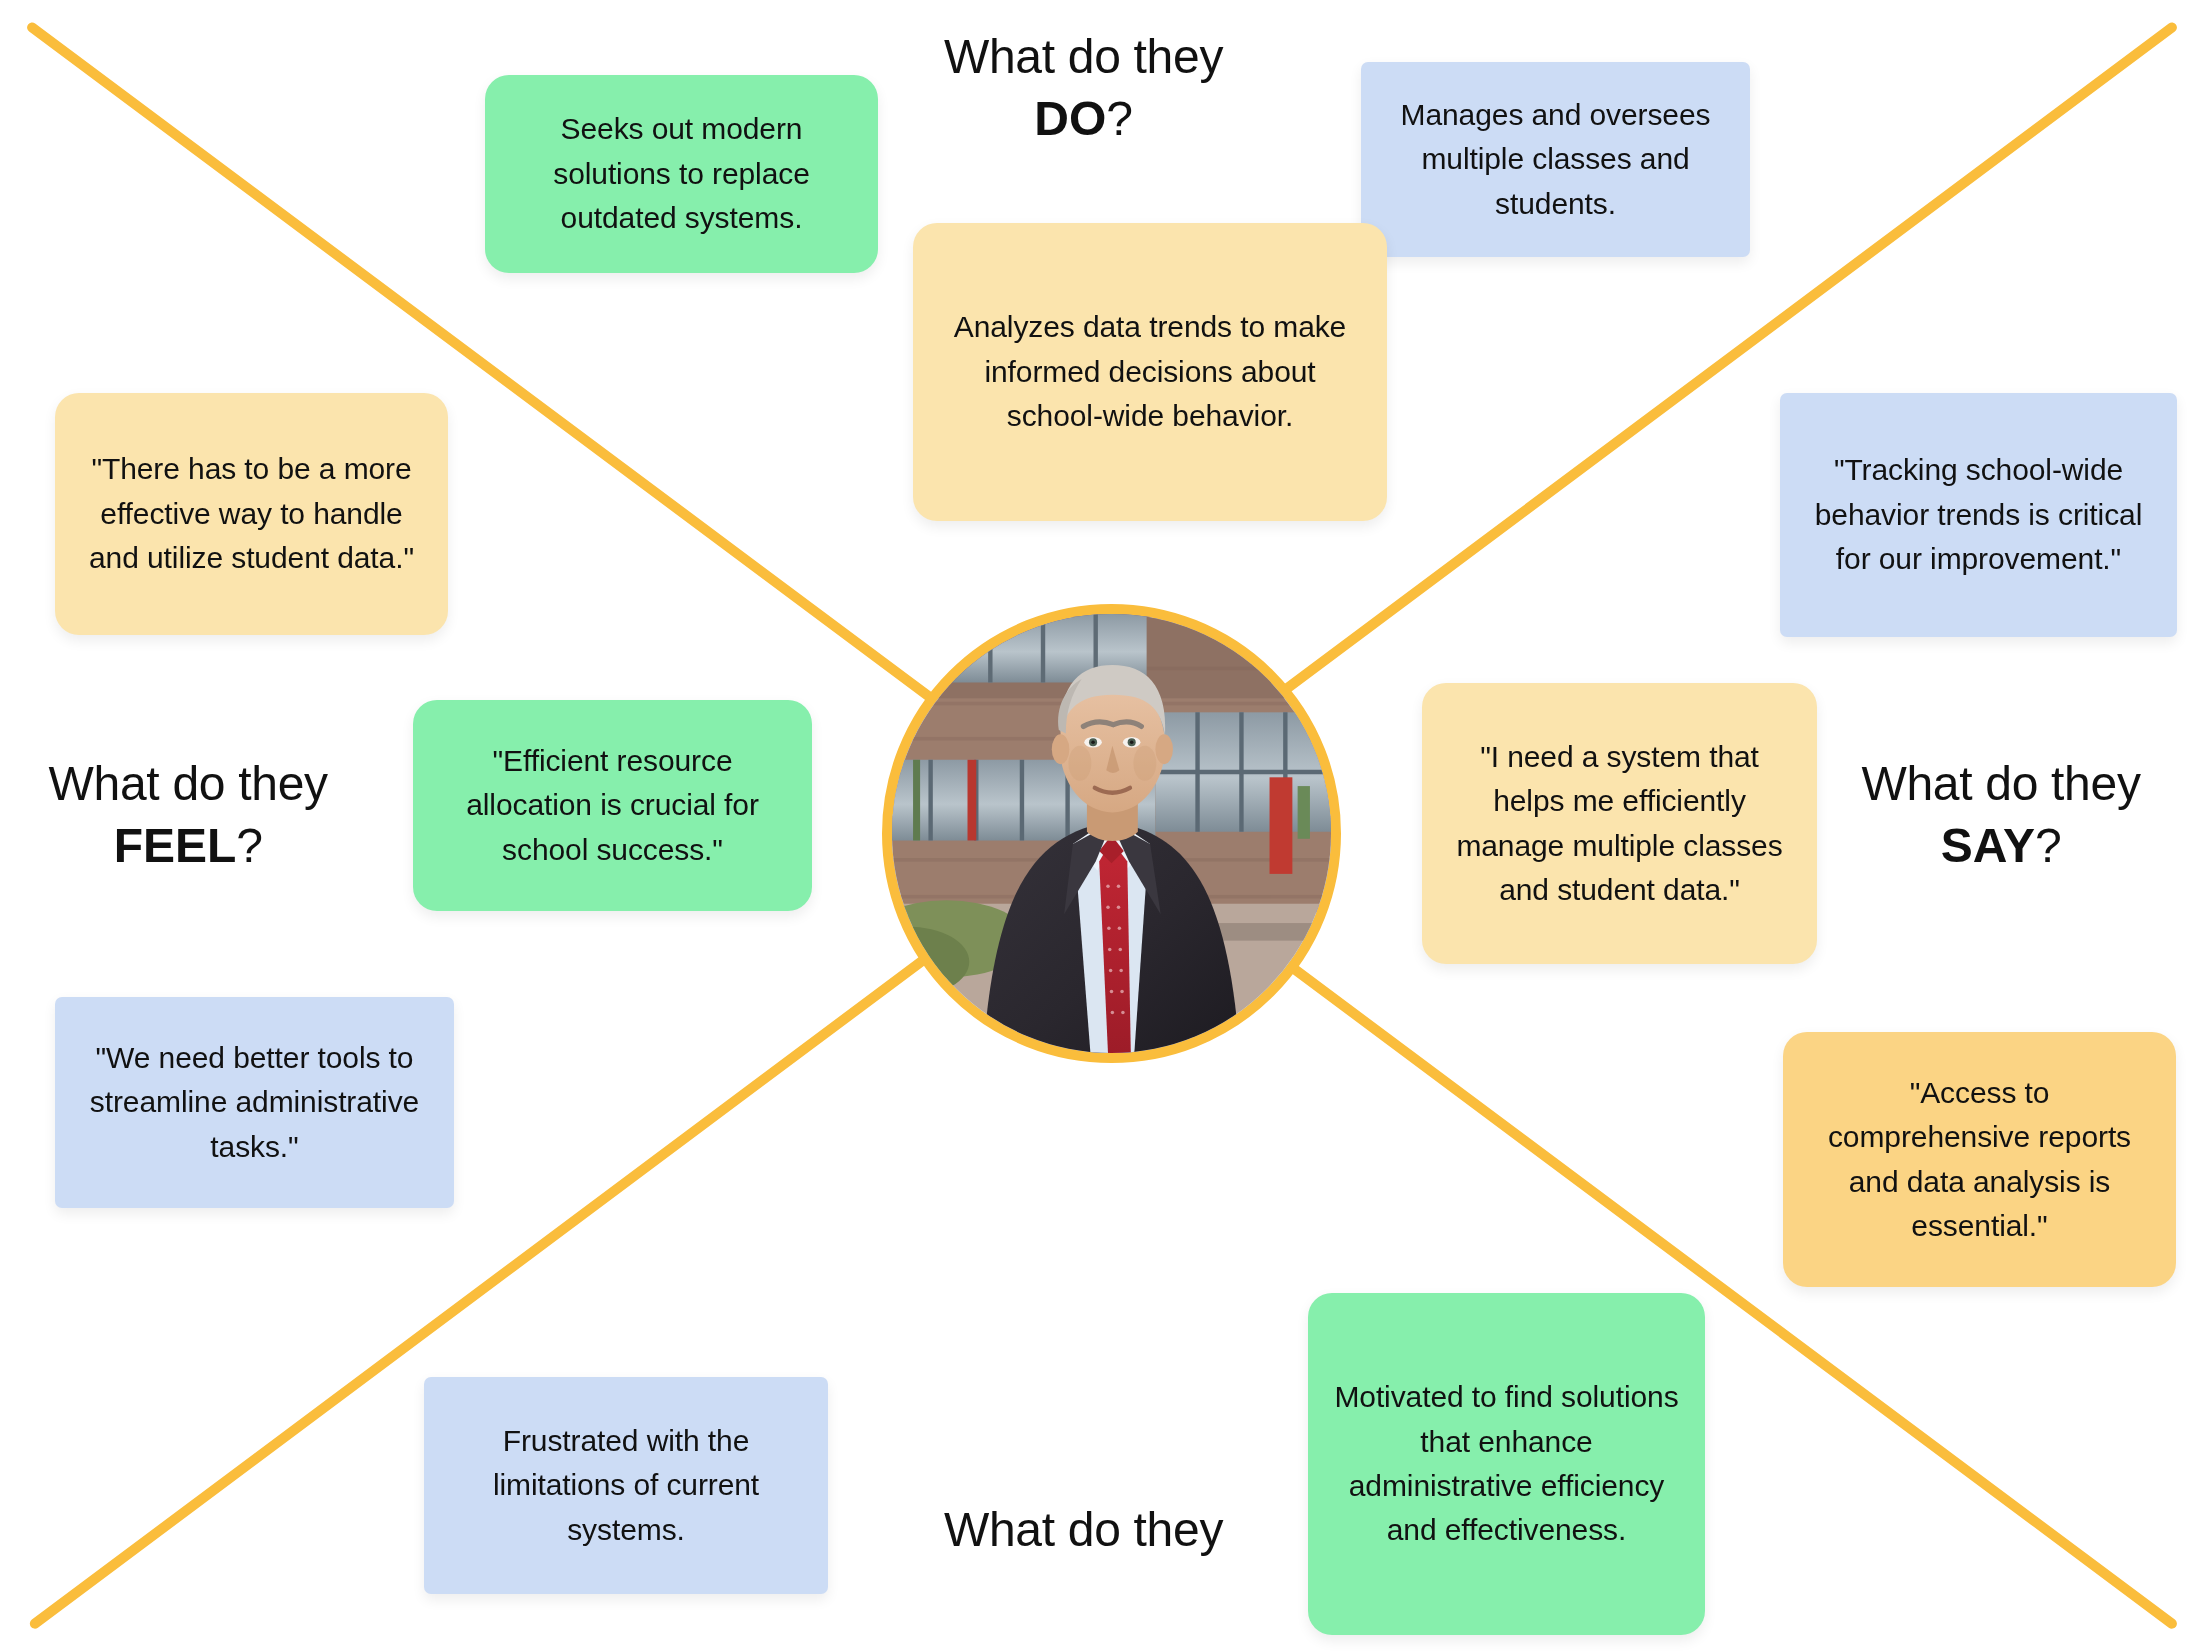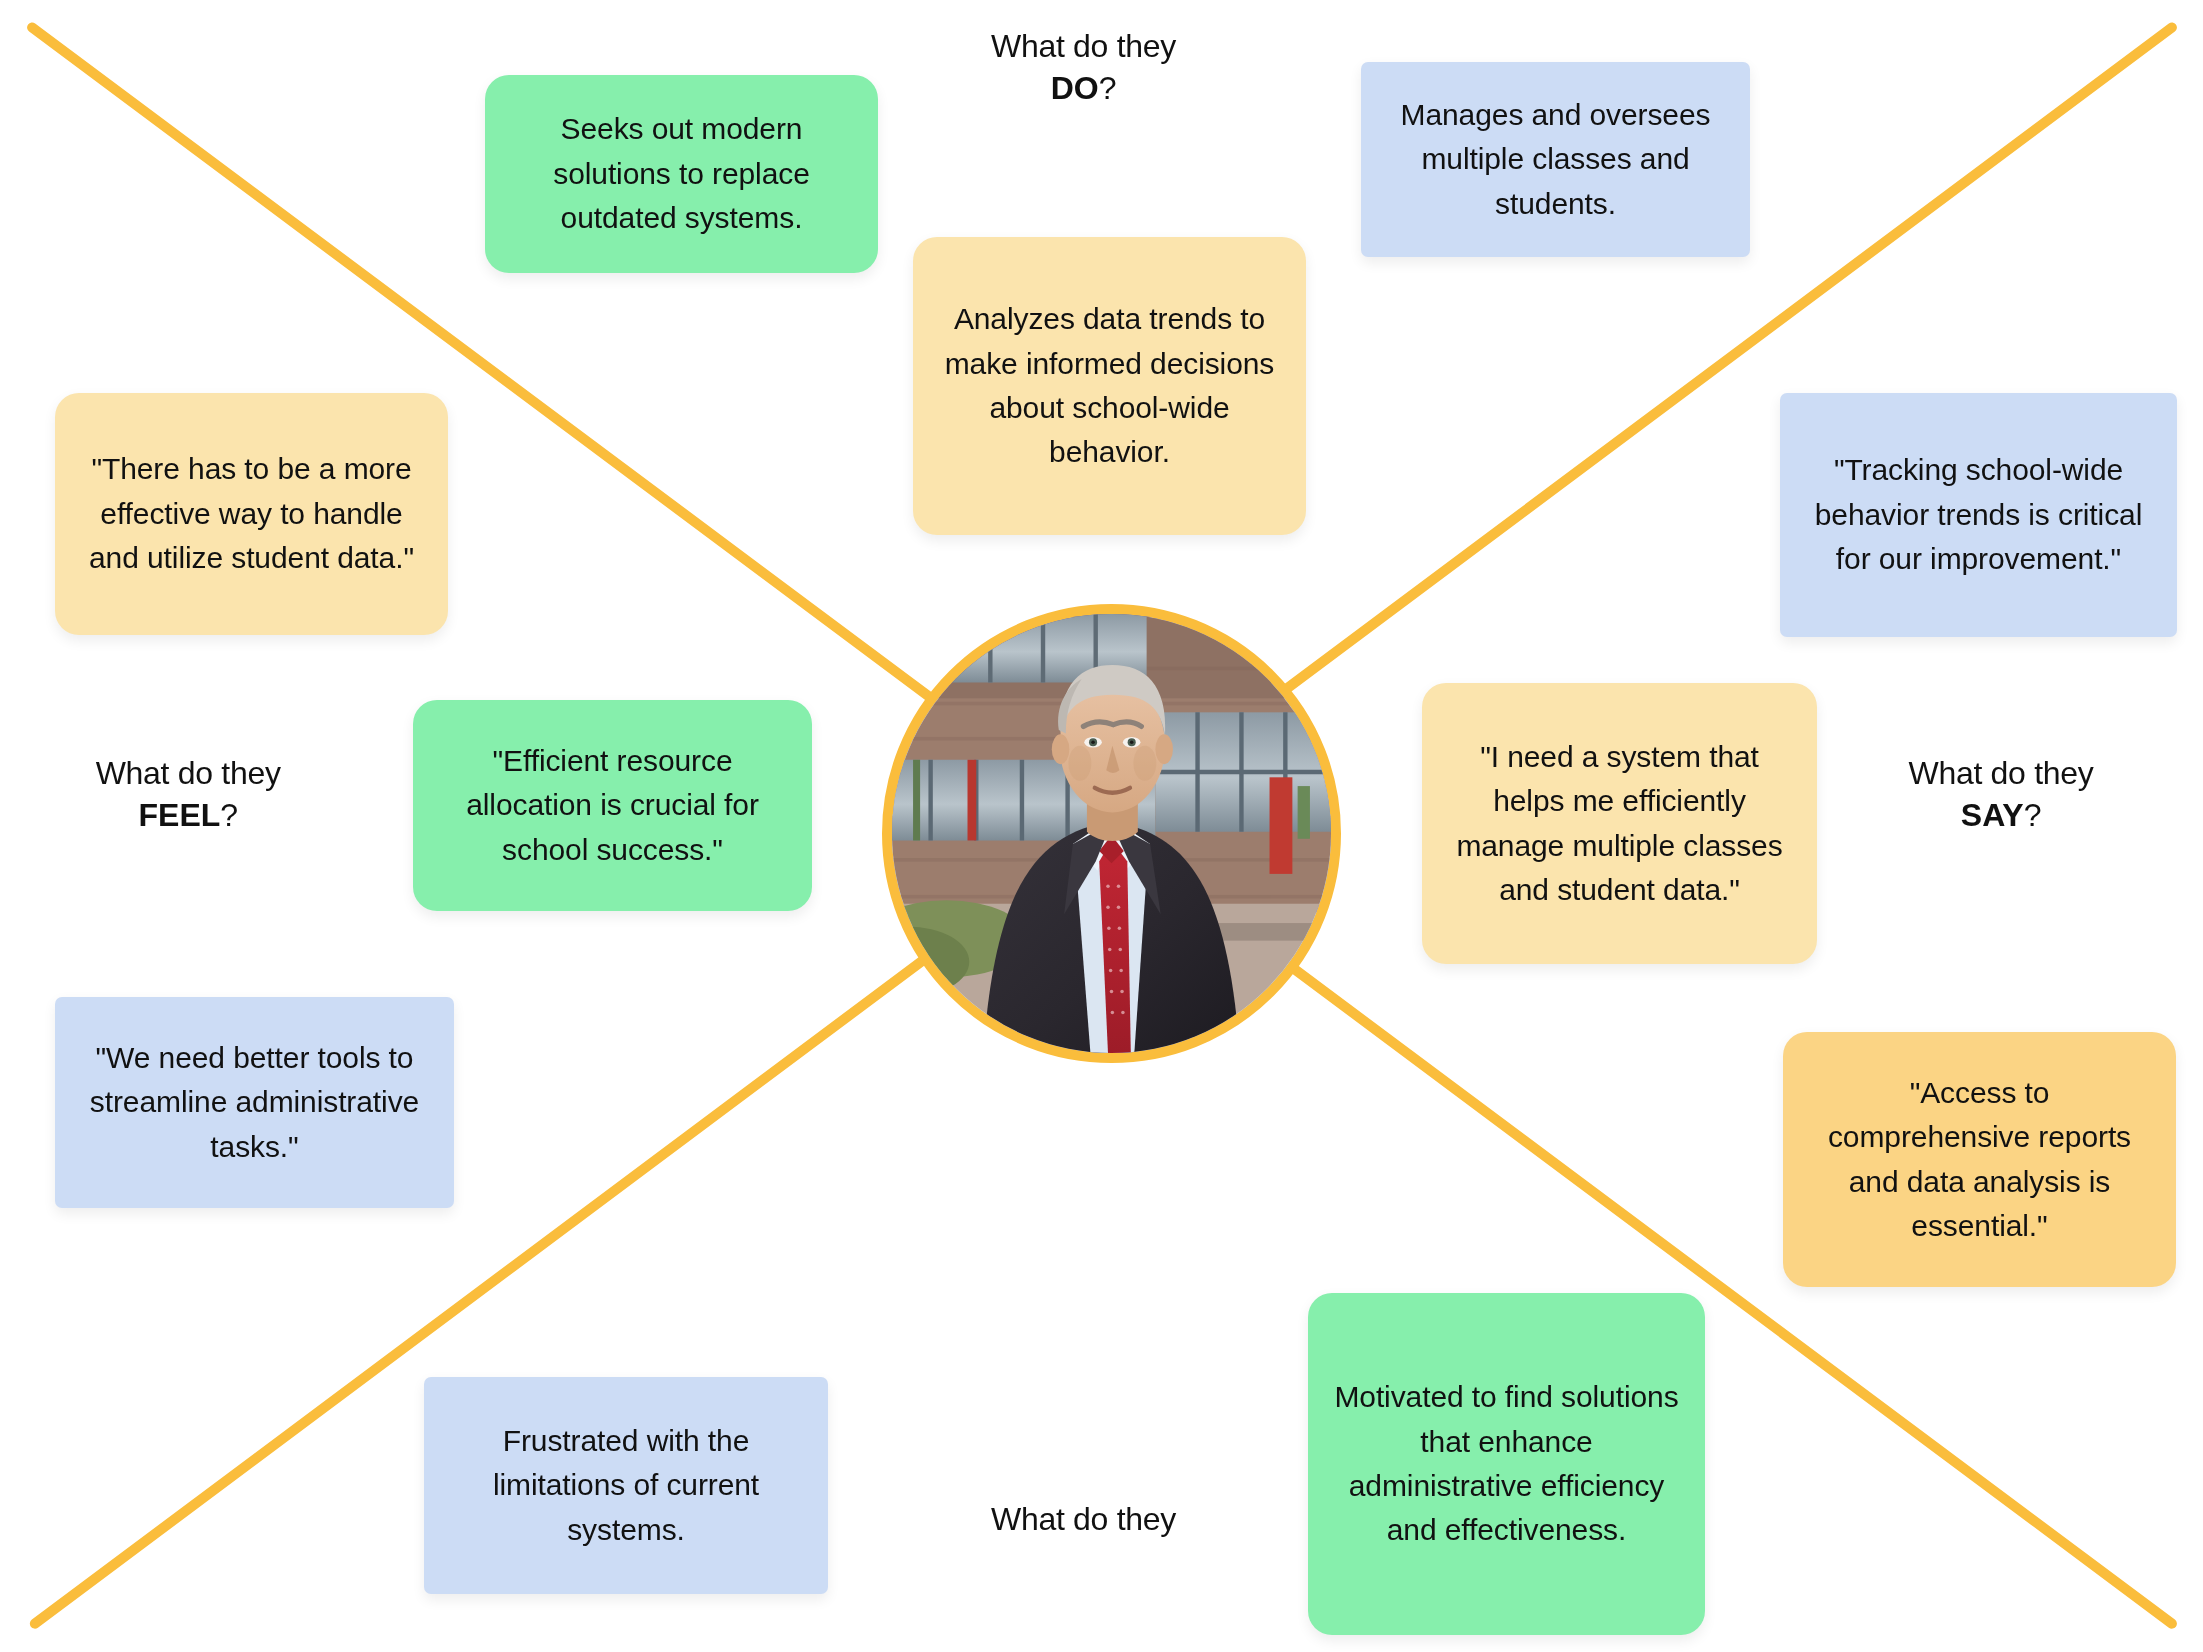--- a/index.html
+++ b/index.html
@@ -20,21 +20,21 @@
     position: absolute;
     left: 0; top: 0;
     width: 2204px;
     height: 1653px;
     pointer-events: none;
   }
   
   .quad-heading {
     position: absolute;
     color: #111111;
-    font-size: 32px;
+    font-size: 48px;
     font-weight: 400;
     line-height: 1.30;
     letter-spacing: -0.3px;
     text-align: center;
     white-space: nowrap;
   }
   .quad-heading .kw {
     font-weight: 800;
     letter-spacing: 0px;
   }
@@ -64,21 +64,21 @@
   .card span { display: block; width: 100%; }
 
   .blue-deep  { background: #86efac; }
   .blue-light { background: #ccdcf5; border-radius: 7px; }
   .yel-light  { background: #fbe4ad; }
   .yel-deep   { background: #fbd484; }
 
   
   #card-do-1   { left: 485px;  top: 75px;   width: 393px; height: 198px; }
   #card-do-2   { left: 1361px; top: 62px;   width: 389px; height: 195px; }
-  #card-do-3   { left: 913px;  top: 237px;  width: 393px; height: 298px; }
+  #card-do-3   { left: 913px;  top: 223px;  width: 474px; height: 298px; }
 
   #card-think-1{ left: 55px;   top: 393px;  width: 393px; height: 242px; }
   #card-think-2{ left: 413px;  top: 700px;  width: 399px; height: 211px; }
   #card-think-3{ left: 55px;   top: 997px; width: 399px; height: 211px; }
 
   #card-say-1  { left: 1422px; top: 683px;  width: 395px; height: 281px; }
   #card-say-2  { left: 1780px; top: 393px;  width: 397px; height: 244px; }
   #card-say-3  { left: 1783px; top: 1032px; width: 393px; height: 255px; }
 
   #card-feel-1 { left: 849px;  top: 1117px; width: 393px; height: 299px; }

